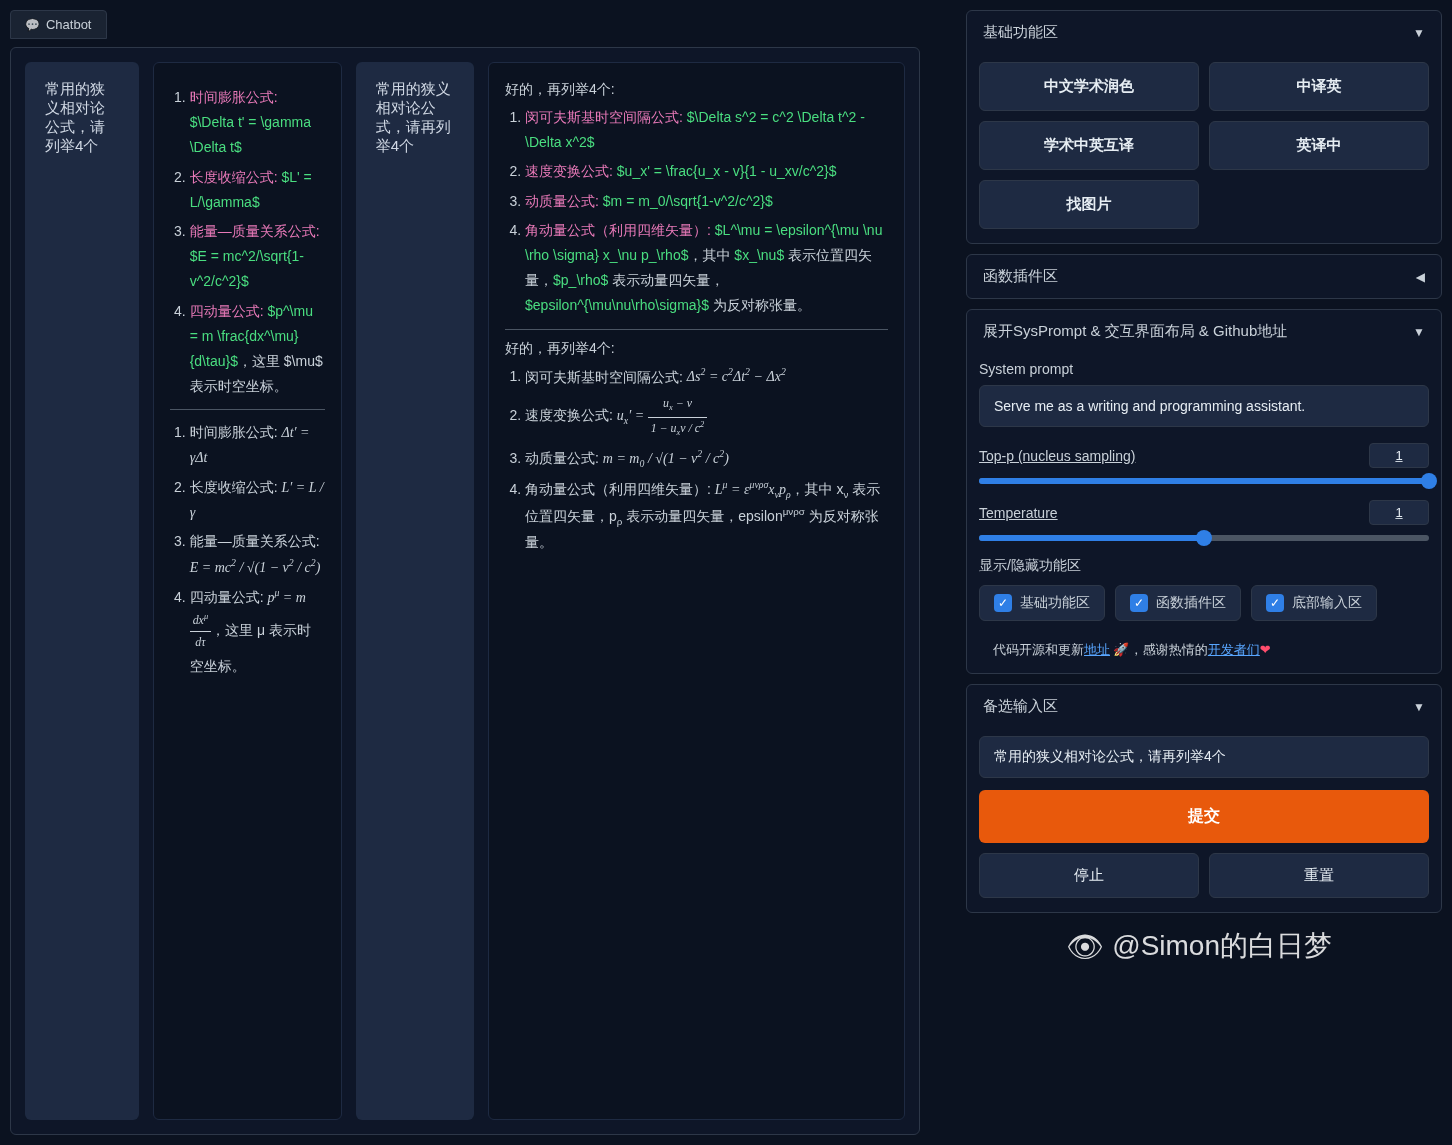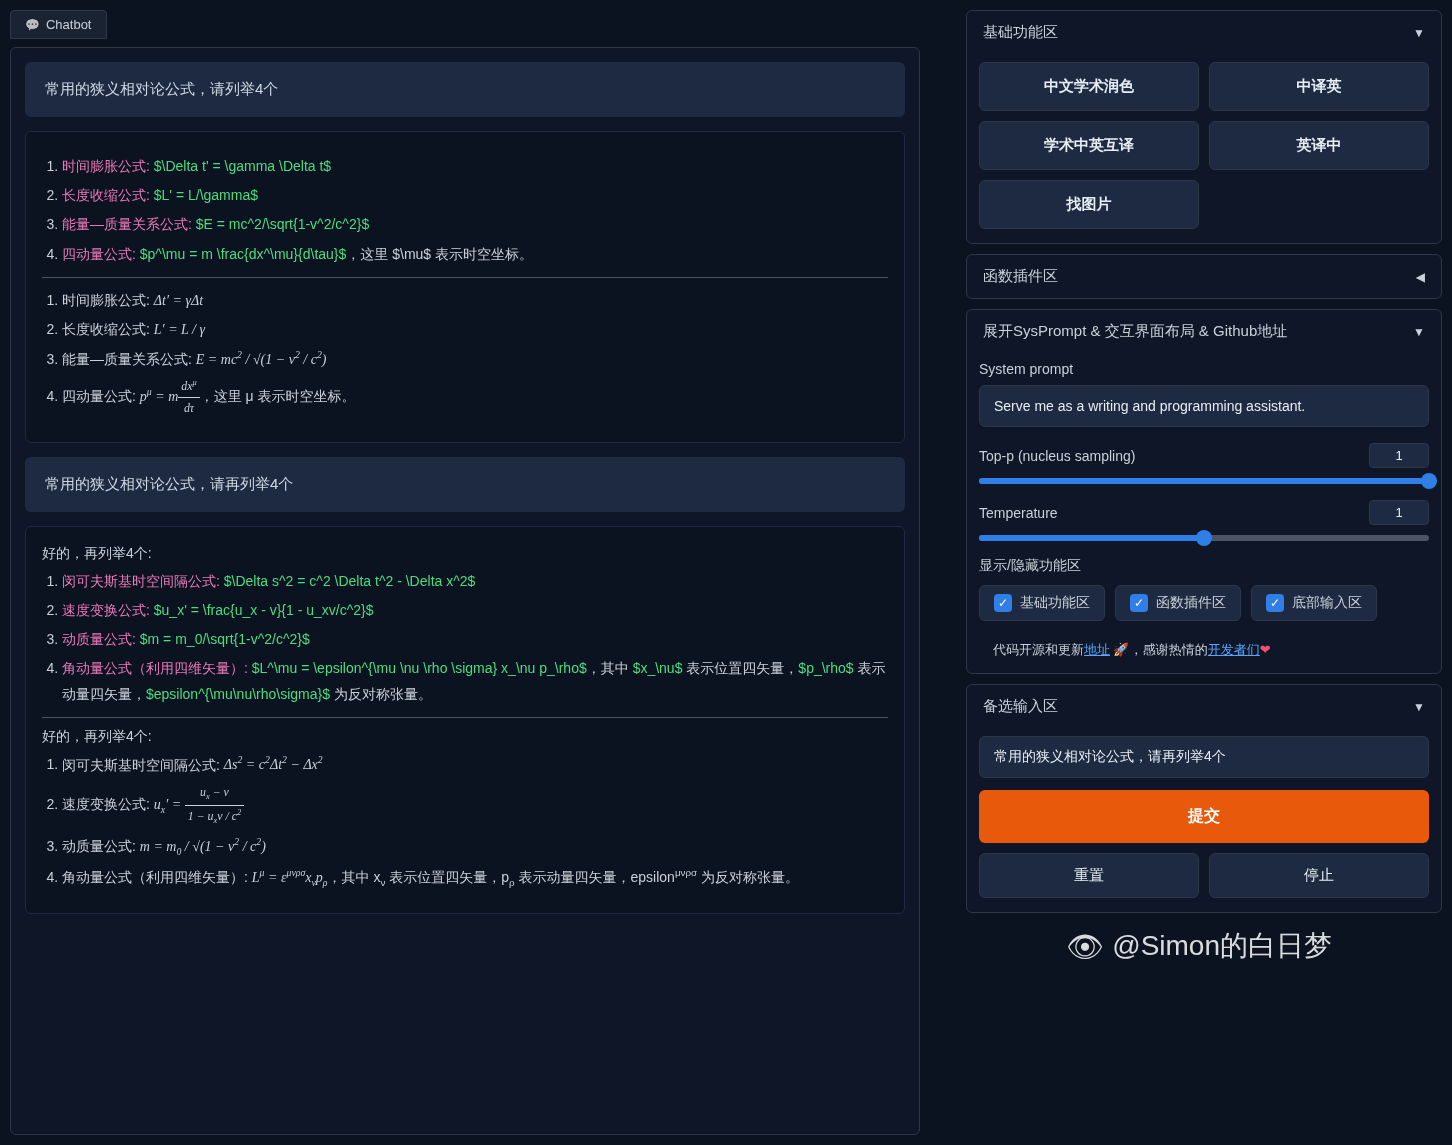--- a/index.html
+++ b/index.html
@@ -32,21 +32,21 @@
 .tab-icon { font-size: 12px; opacity: .7; }
 
 .chat-area {
   flex: 1;
   background: #0e1628;
   border: 1px solid #2d3748;
   border-radius: 6px;
   padding: 14px;
   overflow-y: auto;
   display: flex;
-  flex-direction: column;
+  flex-direction: row;
   gap: 14px;
 }
 
 .msg-user {
   background: #1e2a42;
   border-radius: 6px;
   padding: 18px 20px;
   color: #d0d8e4;
   font-size: 15px;
 }
@@ -104,21 +104,21 @@
   width: 100%;
   background: #1e2a42;
   border: 1px solid #2d3748;
   color: #e6edf3;
   padding: 12px 14px;
   border-radius: 6px;
   font-size: 14px;
 }
 .form-group { margin-bottom: 16px; }
 
-.slider-row { display: flex; align-items: center; gap: 15px; }
+.slider-row { display: flex; align-items: center; gap: 15px; text-decoration: underline; }
 .slider-label { flex: 1; color: #c9d1d9; font-size: 14px; }
 .slider-value {
   width: 60px;
   background: #1e2a42;
   border: 1px solid #2d3748;
   color: #e6edf3;
   border-radius: 4px;
   text-align: center;
   padding: 4px 0;
   font-size: 13px;
@@ -351,22 +351,22 @@
 
   <div class="section-card">
     <div class="section-header">
       <span>备选输入区</span>
       <span class="arrow">▼</span>
     </div>
     <div class="section-body">
       <input class="form-input" style="margin-bottom: 12px;" value="常用的狭义相对论公式，请再列举4个">
       <button class="submit-btn">提交</button>
       <div class="secondary-row">
+        <button class="secondary-btn">停止</button>
         <button class="secondary-btn">重置</button>
-        <button class="secondary-btn">停止</button>
       </div>
     </div>
   </div>
 
 </div>
 
 <div class="watermark">
   <span style="font-size:30px;">👁</span>
   <span>@Simon的白日梦</span>
 </div>

